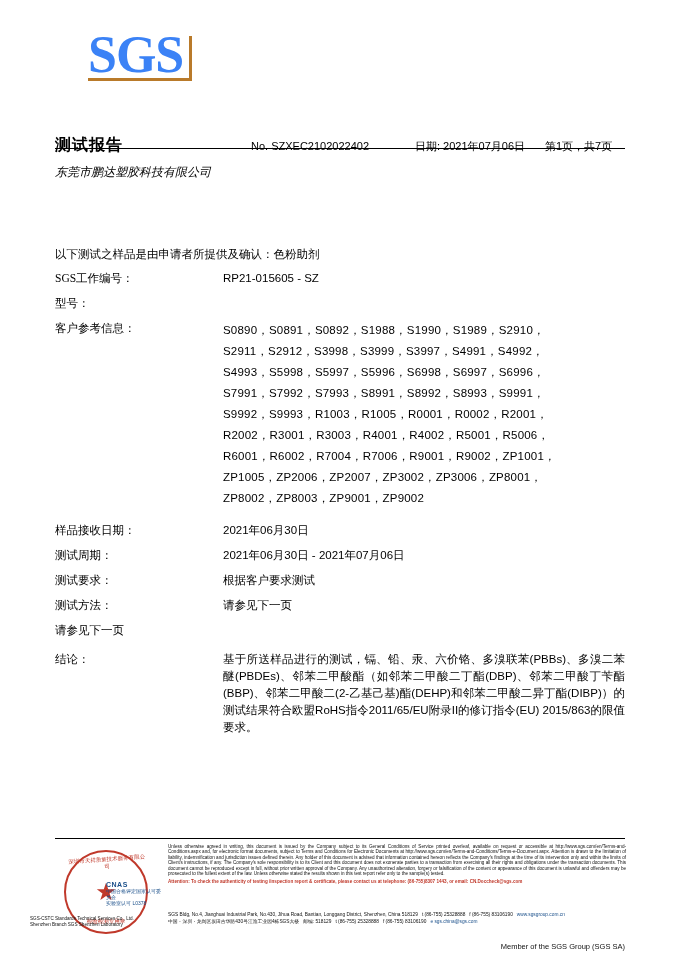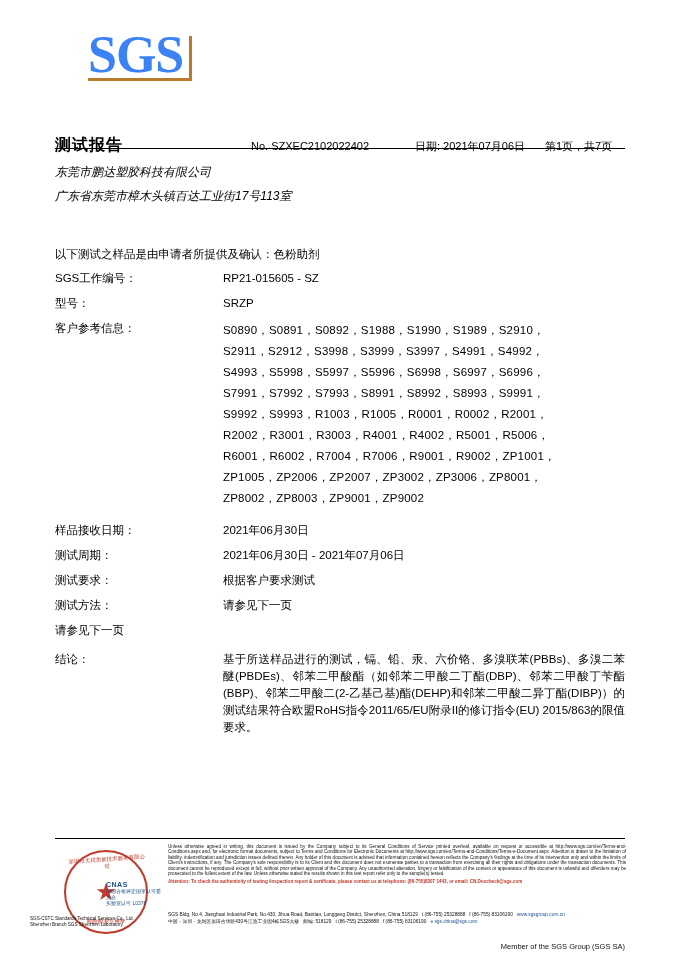--- a/index.html
+++ b/index.html
@@ -122,20 +122,21 @@
   }
   .field-row {
     display: flex;
     align-items: flex-start;
     margin-bottom: 9px;
   }
   .field-label {
     width: 168px;
     flex: 0 0 168px;
     line-height: 16px;
+    font-family: Liberation Serif, serif;
   }
   .field-value {
     flex: 1;
     line-height: 16px;
     white-space: pre-line;
   }
   .field-row.refs .field-value {
     line-height: 21px;
     letter-spacing: 0.2px;
   }
@@ -280,35 +281,33 @@
   <div class="title-row">
     <div class="doc-title">测试报告</div>
     <div class="doc-no">No. SZXEC2102022402</div>
     <div class="doc-date">日期: 2021年07月06日</div>
     <div class="doc-page">第1页，共7页</div>
   </div>
   <div class="hr-top"></div>
 
   <div class="company">
     <div>东莞市鹏达塑胶科技有限公司</div>
-    <div>广东省东莞市樟木头镇百达工业街17号113室</div>
   </div>
 
   <div class="statement">以下测试之样品是由申请者所提供及确认：色粉助剂</div>
 
   <div class="fields">
 
     <div class="field-row">
       <div class="field-label">SGS工作编号：</div>
       <div class="field-value">RP21-015605 - SZ</div>
     </div>
 
     <div class="field-row">
       <div class="field-label">型号：</div>
-      <div class="field-value">SRZP</div>
     </div>
 
     <div class="field-row refs spaced">
       <div class="field-label">客户参考信息：</div>
       <div class="field-value">S0890，S0891，S0892，S1988，S1990，S1989，S2910，
 S2911，S2912，S3998，S3999，S3997，S4991，S4992，
 S4993，S5998，S5997，S5996，S6998，S6997，S6996，
 S7991，S7992，S7993，S8991，S8992，S8993，S9991，
 S9992，S9993，R1003，R1005，R0001，R0002，R2001，
 R2002，R3001，R3003，R4001，R4002，R5001，R5006，

